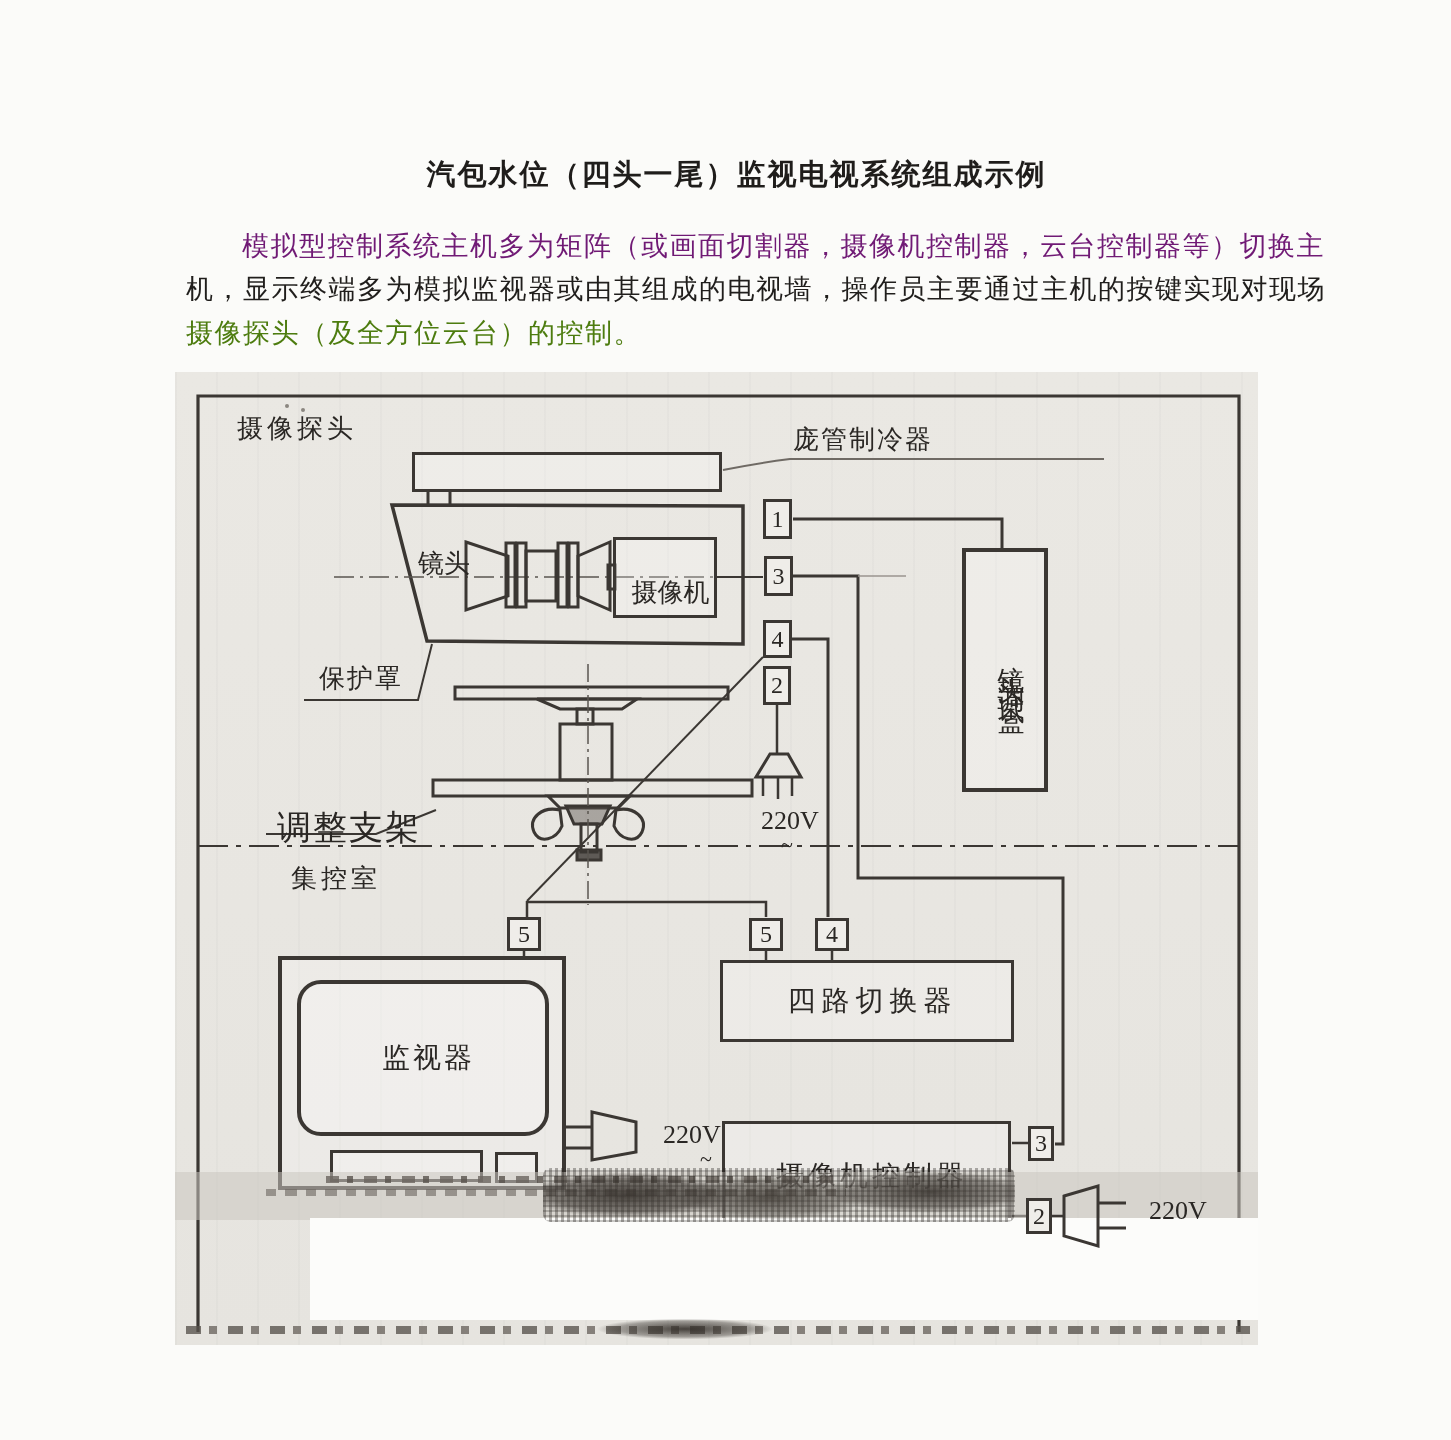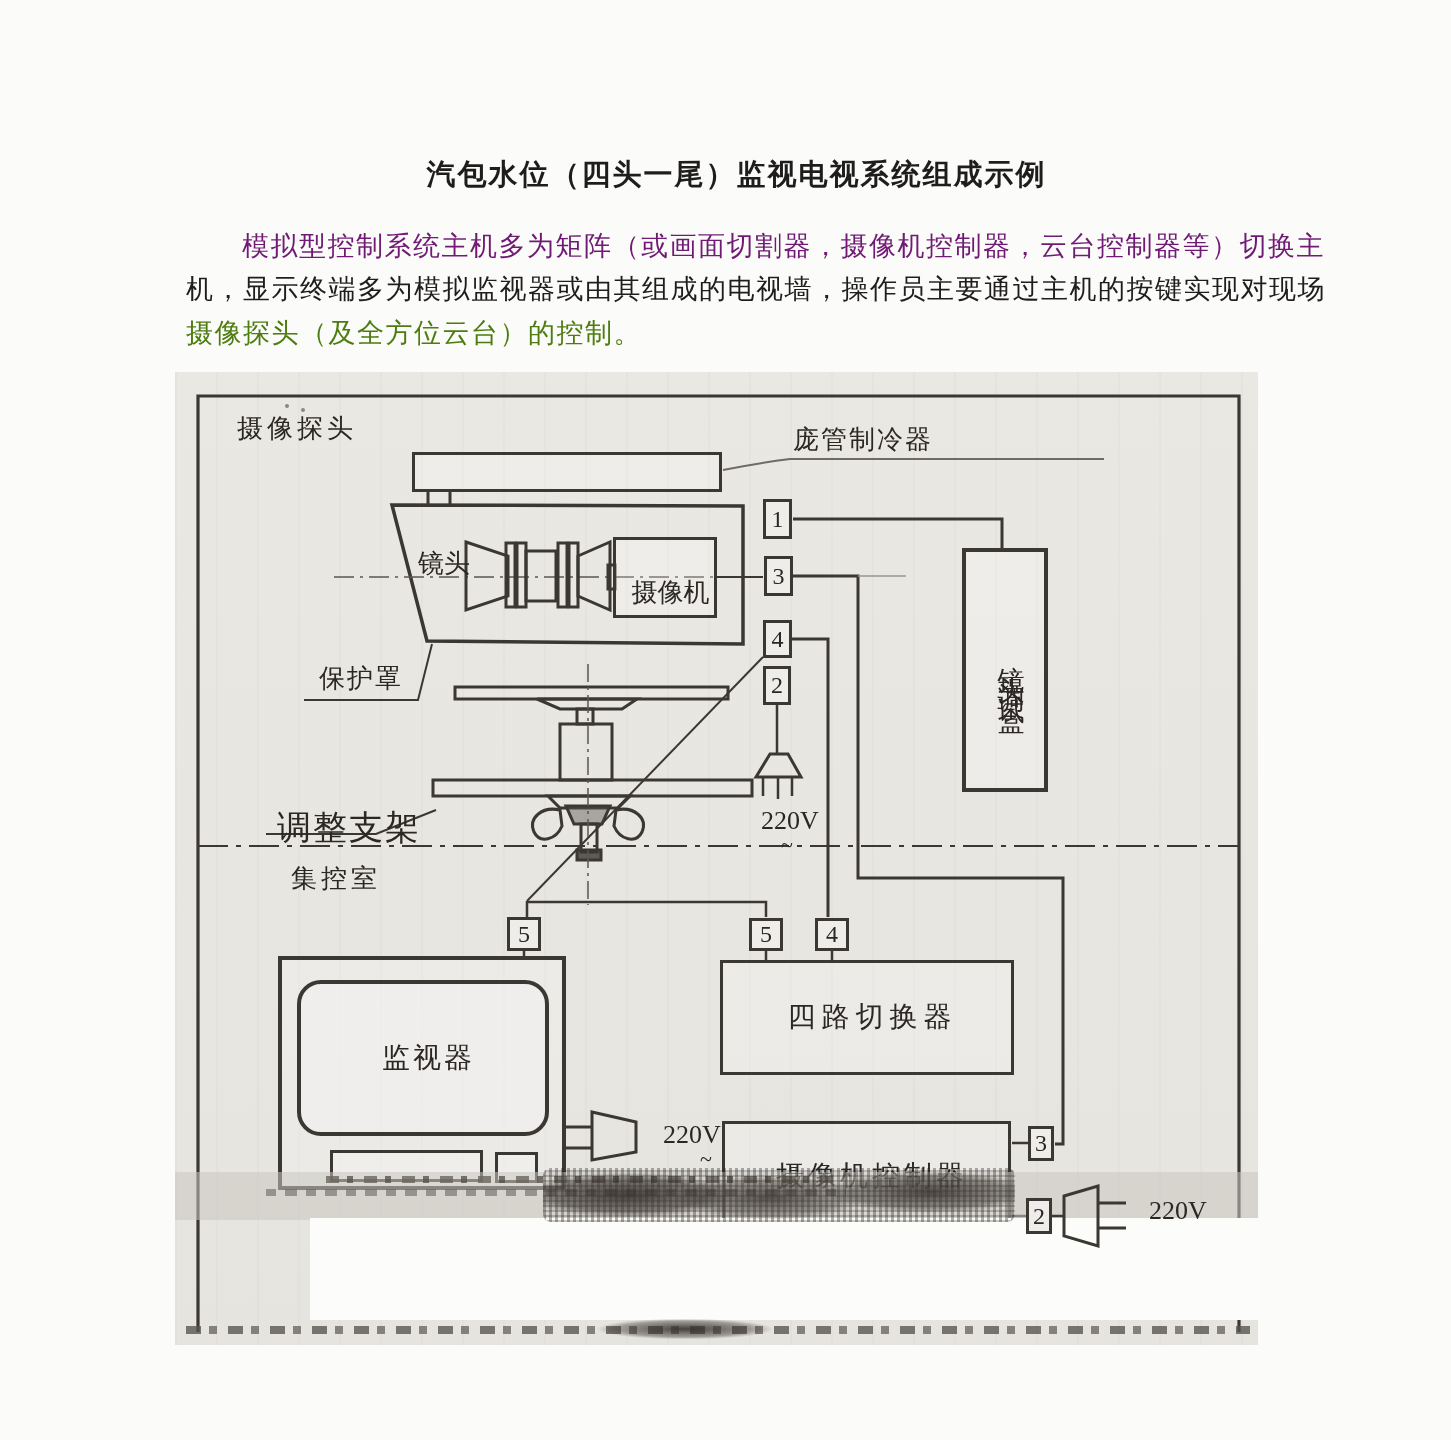--- a/index.html
+++ b/index.html
@@ -202,21 +202,21 @@
 <div class="abs dbox" style="left:278px;top:956px;width:288px;height:234px;border-width:4px;"></div>
 <div class="abs dbox cc" style="left:297px;top:980px;width:252px;height:156px;border-width:4px;border-radius:24px;">
   <span class="lbl" style="font-size:28px;letter-spacing:3px;">监视器</span>
 </div>
 <div class="abs dbox" style="left:330px;top:1150px;width:153px;height:32px;"></div>
 <div class="abs dbox" style="left:495px;top:1152px;width:43px;height:31px;"></div>
 
 <div class="abs lbl" style="left:652px;top:1120px;font-size:26px;z-index:2;">220V</div>
 <div class="abs tilde" style="left:700px;top:1146px;">~</div>
 
-<div class="abs dbox cc" style="left:720px;top:960px;width:294px;height:115px;border-width:3.5px;">
+<div class="abs dbox cc" style="left:720px;top:960px;width:294px;height:82px;border-width:3.5px;">
   <span class="lbl" style="font-size:28px;letter-spacing:6px;">四路切换器</span>
 </div>
 
 <div class="abs dbox cc" style="left:722px;top:1121px;width:289px;height:111px;border-width:3.5px;">
   <span class="lbl" style="font-size:28px;letter-spacing:4px;">摄像机控制器</span>
 </div>
 
 <div class="abs conn" style="left:1028px;top:1126px;width:26px;height:35px;">
     <span>3</span>
   </div>

